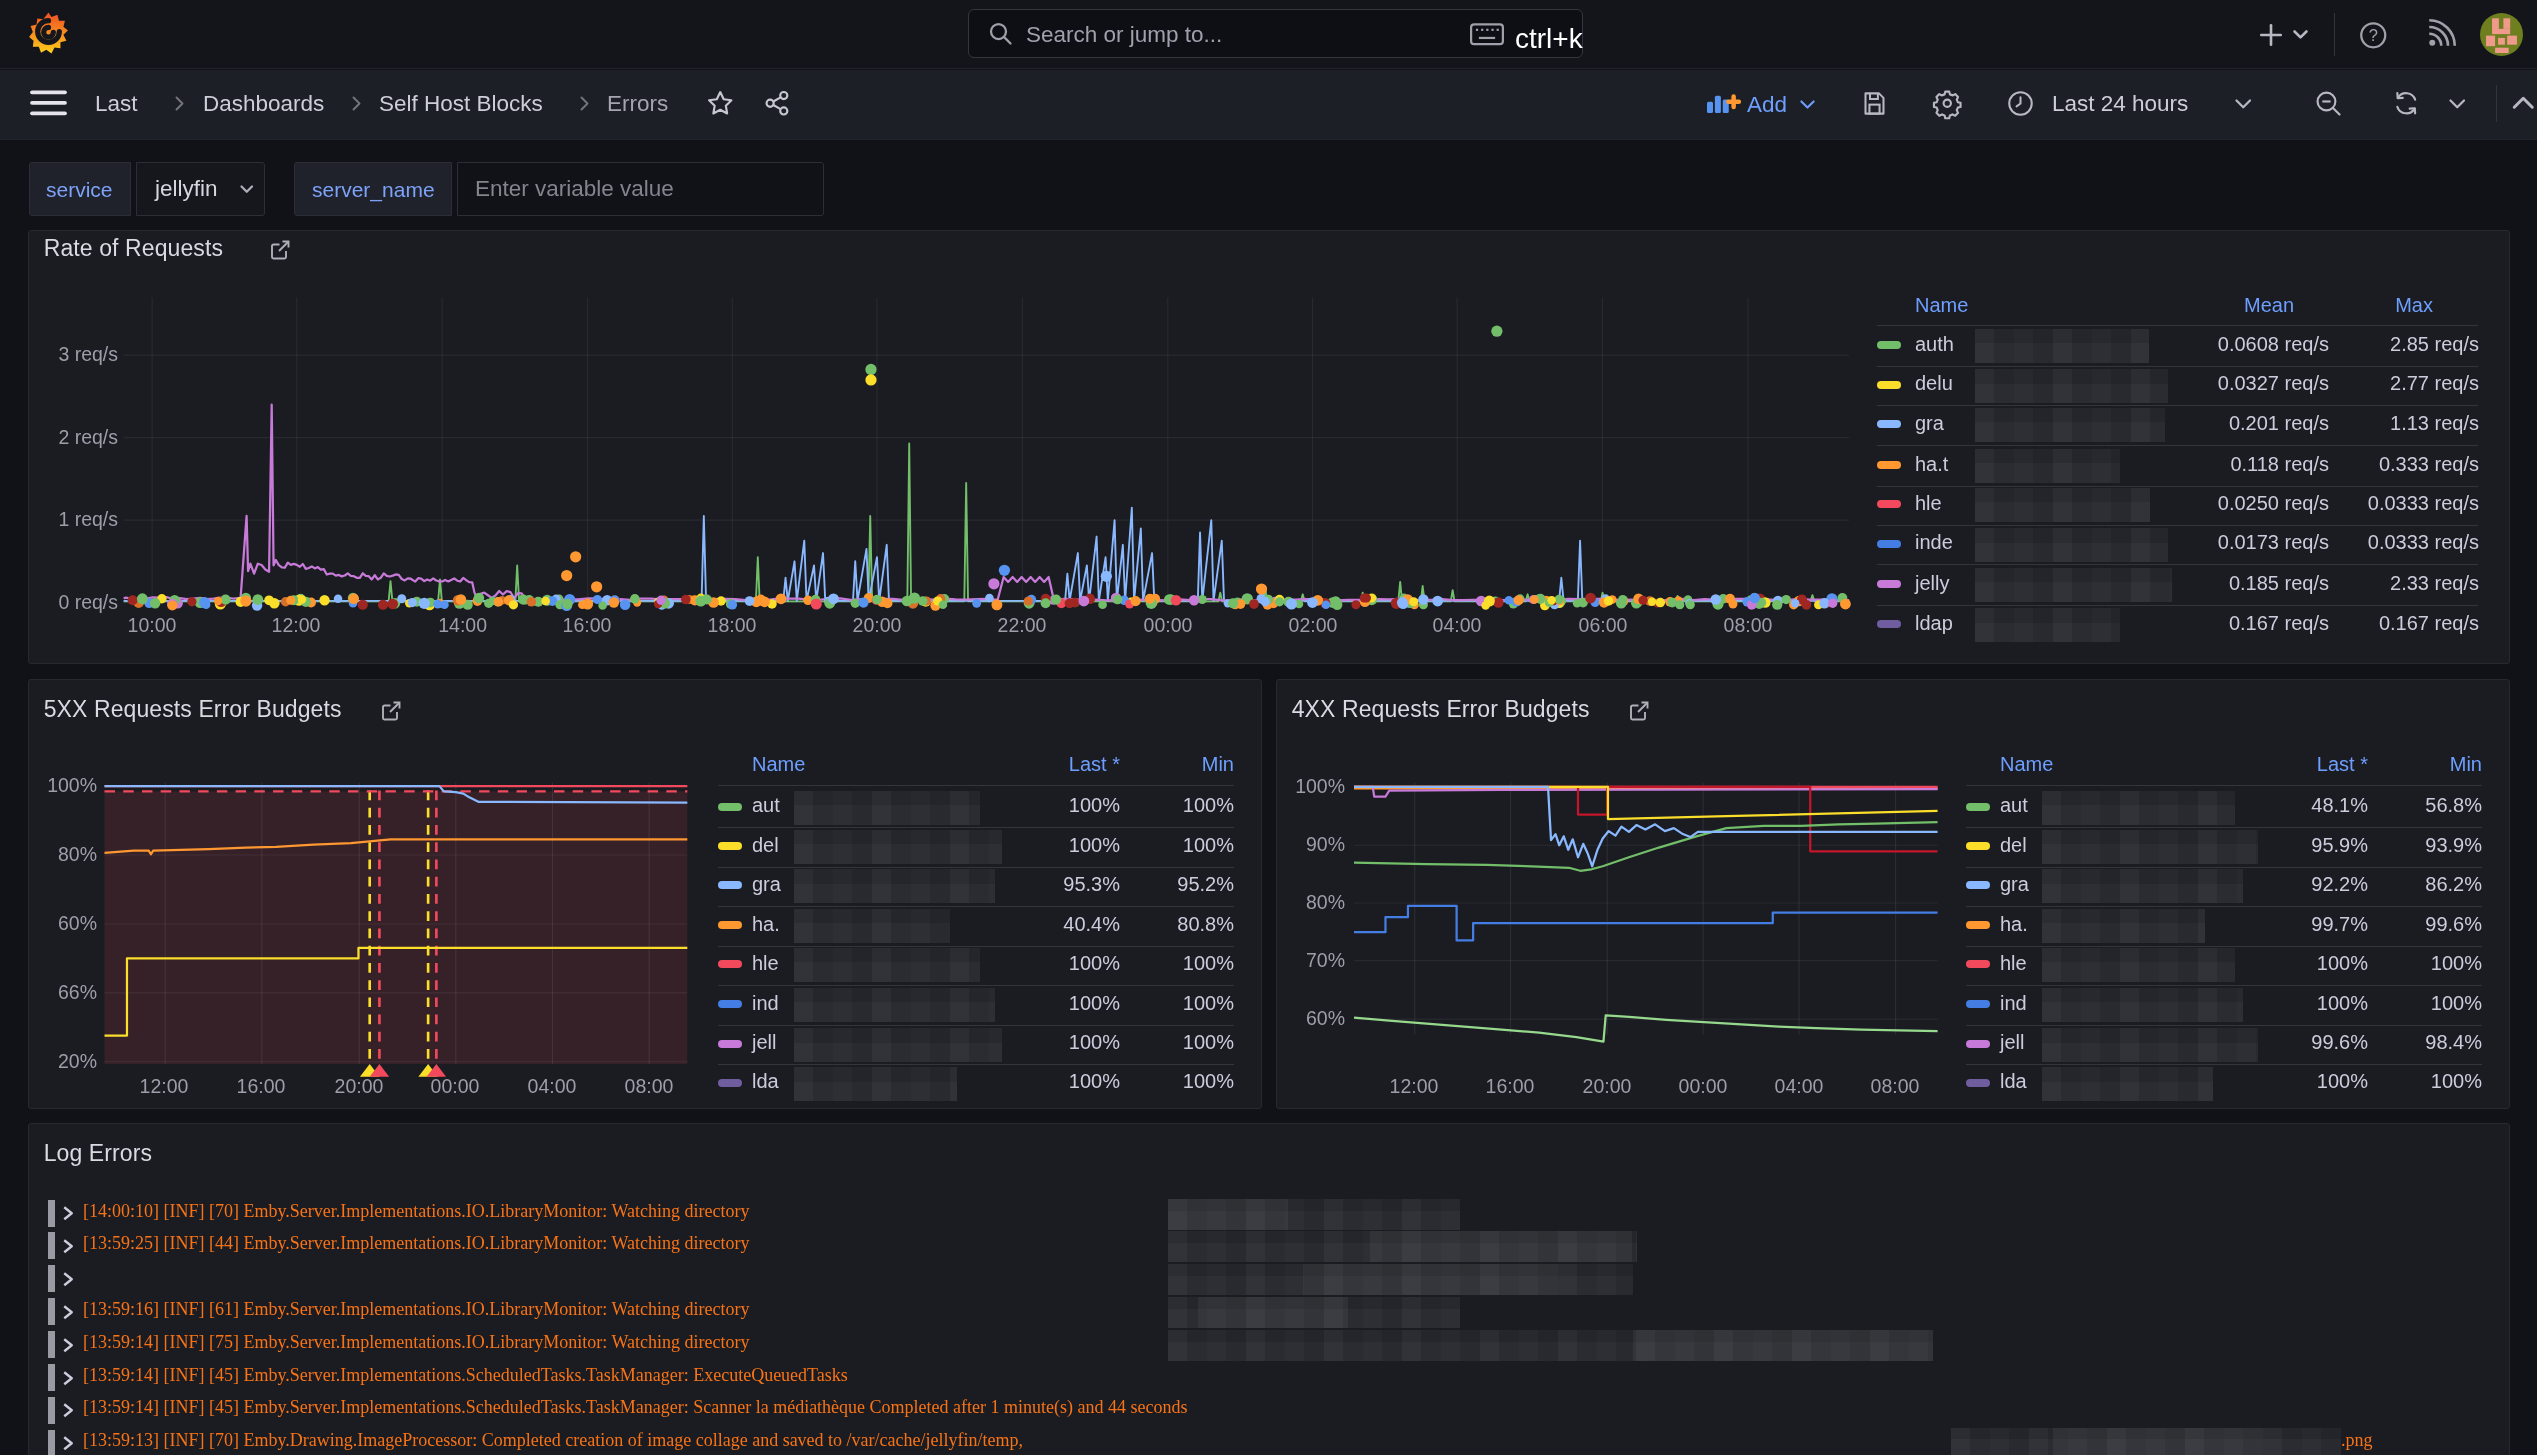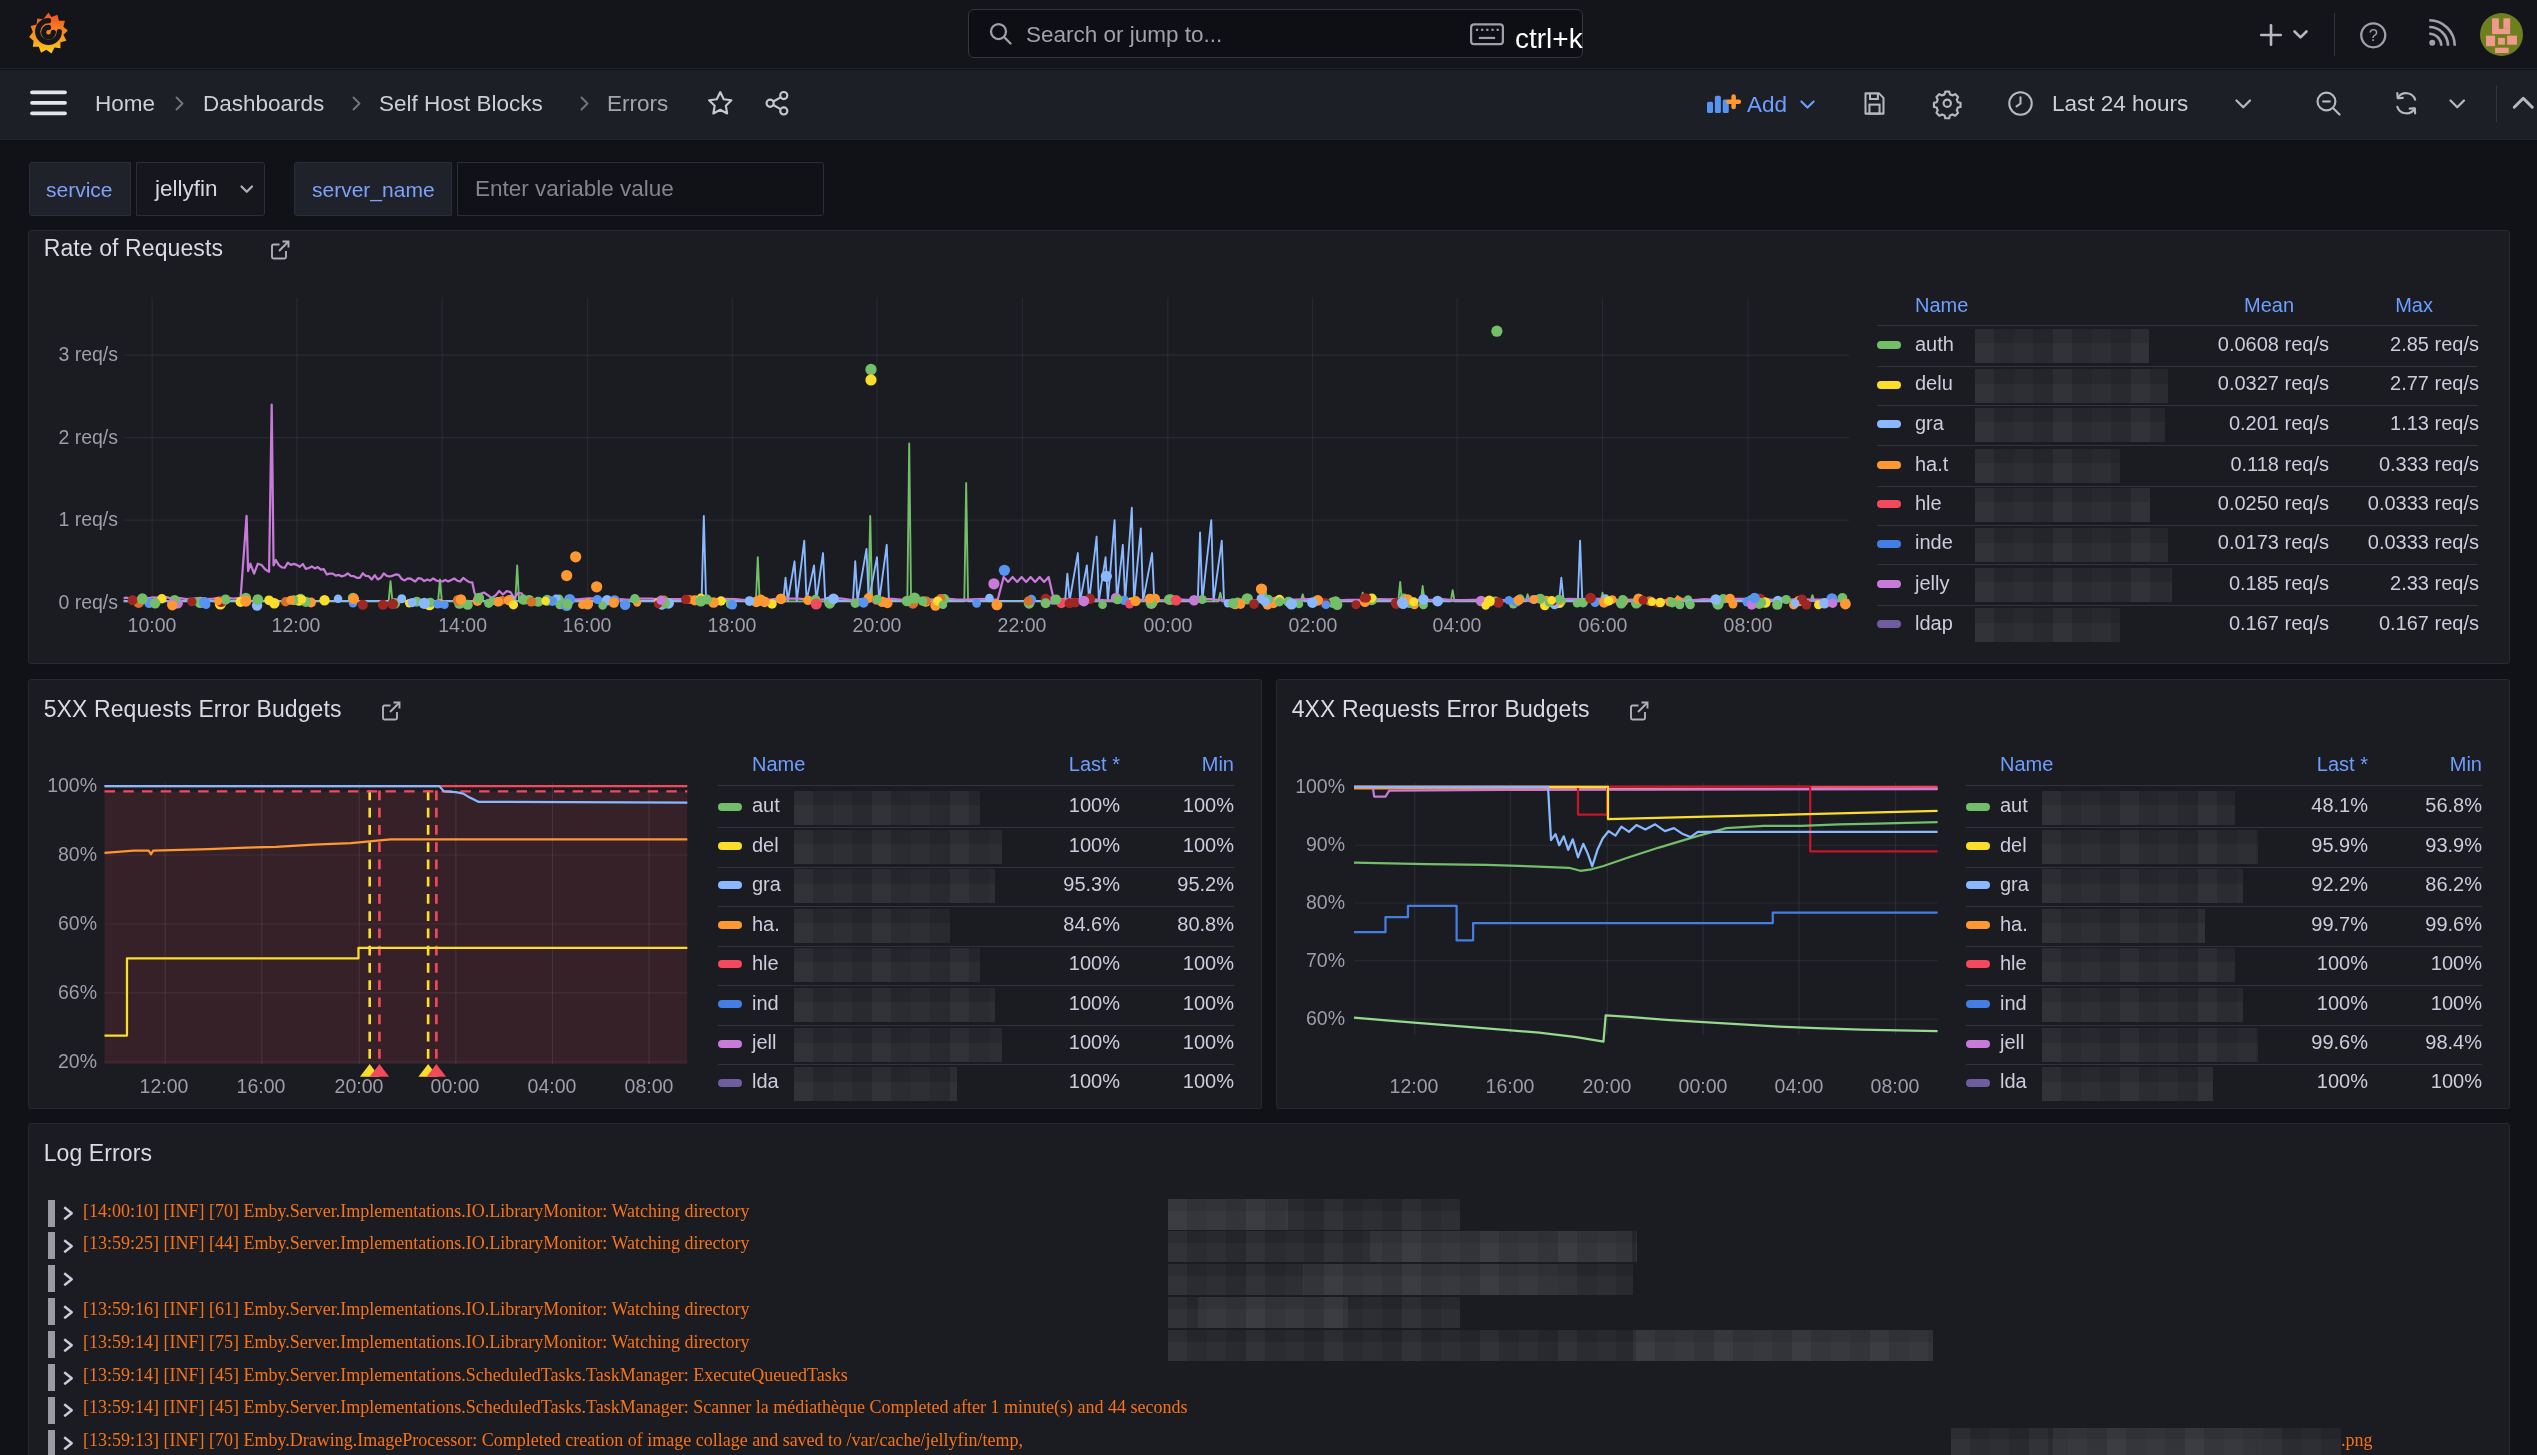--- a/index.html
+++ b/index.html
@@ -81,21 +81,21 @@
       <rect x="24" y="33" width="9" height="9" fill="#f09a8c"></rect>
       <rect x="20" y="46" width="18" height="7" fill="#f09a8c"></rect>
     </g>
   </svg>
 <div class="abs" style="left:0;top:70px;width:2538px;height:70px;background:#1d1f26;border-bottom:0.7px solid #23242b"></div>
 <svg style="left:31.5px;top:90px" width="33" height="25.5" viewBox="0 0 44 34">
     <line x1="0" y1="3" x2="44" y2="3" stroke="#e4e5ec" stroke-width="5" stroke-linecap="round"></line>
     <line x1="0" y1="17" x2="44" y2="17" stroke="#e4e5ec" stroke-width="5" stroke-linecap="round"></line>
     <line x1="0" y1="31" x2="44" y2="31" stroke="#e4e5ec" stroke-width="5" stroke-linecap="round"></line>
   </svg>
-<div class="abs" style="left:95px;top:91px;font-size:22.5px;color:#cdced8">Home</div>
+<div class="abs" style="left:95px;top:91px;font-size:22.5px;color:#cdced8">Last</div>
 <svg style="left:175px;top:96px" width="9" height="15" viewBox="0 0 12 20">
     <polyline points="2,2 10,10 2,18" fill="none" stroke="#73747d" stroke-width="2.6" stroke-linecap="round" stroke-linejoin="round"></polyline>
   </svg>
 <div class="abs" style="left:203px;top:91px;font-size:22.5px;color:#cdced8">Dashboards</div>
 <svg style="left:352px;top:96px" width="9" height="15" viewBox="0 0 12 20">
     <polyline points="2,2 10,10 2,18" fill="none" stroke="#73747d" stroke-width="2.6" stroke-linecap="round" stroke-linejoin="round"></polyline>
   </svg>
 <div class="abs" style="left:379px;top:91px;font-size:22.5px;color:#cdced8">Self Host Blocks</div>
 <svg style="left:580px;top:96px" width="9" height="15" viewBox="0 0 12 20">
     <polyline points="2,2 10,10 2,18" fill="none" stroke="#73747d" stroke-width="2.6" stroke-linecap="round" stroke-linejoin="round"></polyline>
@@ -643,21 +643,21 @@
     <div class="sepline" style="left:690px;top:188px;width:516px"></div>
     <div class="pill" style="left:690px;top:202px;background:#8ab8ff"></div>
     <div class="lgname" style="left:724px;top:194px">gra</div>
     <div class="blur" style="left:766px;top:190px;width:201px;height:34px"></div>
     <div class="lgval" style="left:912px;top:194px;width:180px">95.3%</div>
     <div class="lgval" style="left:1056px;top:194px;width:150px">95.2%</div>
     <div class="sepline" style="left:690px;top:227px;width:516px"></div>
     <div class="pill" style="left:690px;top:242px;background:#ff9830"></div>
     <div class="lgname" style="left:724px;top:234px">ha.</div>
     <div class="blur" style="left:766px;top:230px;width:156px;height:34px"></div>
-    <div class="lgval" style="left:912px;top:234px;width:180px">84.6%</div>
+    <div class="lgval" style="left:912px;top:234px;width:180px">40.4%</div>
     <div class="lgval" style="left:1056px;top:234px;width:150px">80.8%</div>
     <div class="sepline" style="left:690px;top:267px;width:516px"></div>
     <div class="pill" style="left:690px;top:281px;background:#f2495c"></div>
     <div class="lgname" style="left:724px;top:273px">hle</div>
     <div class="blur" style="left:766px;top:269px;width:186px;height:34px"></div>
     <div class="lgval" style="left:912px;top:273px;width:180px">100%</div>
     <div class="lgval" style="left:1056px;top:273px;width:150px">100%</div>
     <div class="sepline" style="left:690px;top:306px;width:516px"></div>
     <div class="pill" style="left:690px;top:321px;background:#447ee4"></div>
     <div class="lgname" style="left:724px;top:313px">ind</div>

